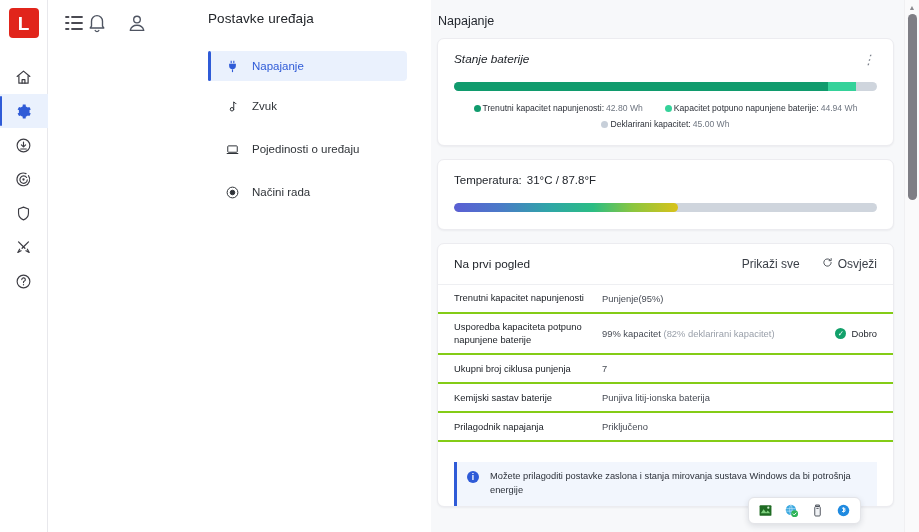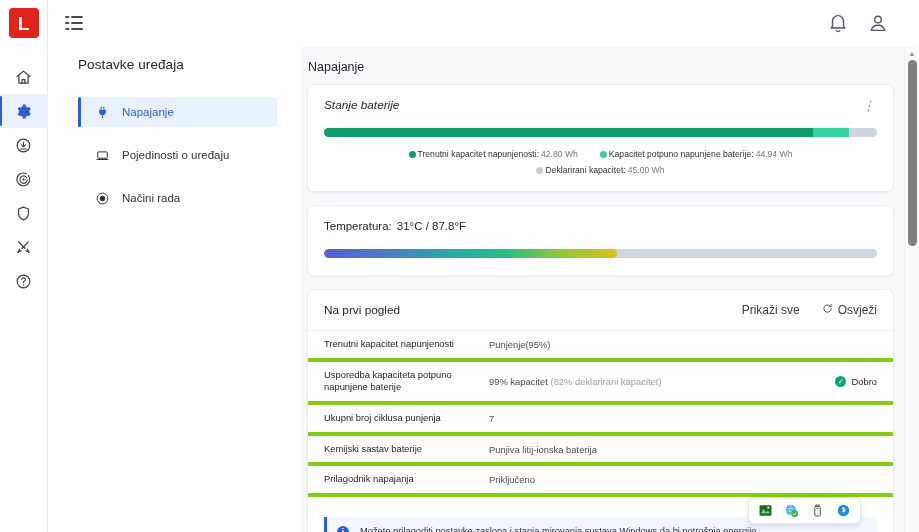--- a/index.html
+++ b/index.html
@@ -33,21 +33,21 @@
   }
   .rail-item svg { width: 17px; height: 17px; display: block; }
   .rail-item.active { background: #eaf1fd; color: #2f5bd7; }
   .rail-item.active::before {
     content: ""; position: absolute; left: 0; top: 2px; bottom: 2px;
     width: 2px; background: #2f5bd7; border-radius: 1px;
   }
   #rail-spacer-1 { height: 22px; }
 
   
-  #main-col { flex: 1; display: flex; flex-direction: column; min-width: 0; position: relative; }
+  #main-col { flex: 1; display: flex; flex-direction: row; min-width: 0; position: relative; }
 
   
   #top-bar {
     height: 46px; background: #fff; display: flex; align-items: center;
     padding: 0 14px; flex: 0 0 46px;
   }
   #collapse-btn { width: 24px; height: 24px; display:flex; align-items:center; justify-content:center; color:#4a4a52; }
   #top-bar-right { margin-left: auto; display: flex; align-items: center; gap: 18px; padding-right: 16px; }
   .top-icon { width: 22px; height: 22px; display:flex; align-items:center; justify-content:center; color:#4e5461; }
 
@@ -130,21 +130,21 @@
     display: flex; align-items: center; padding: 13px 16px 13px 16px;
     border-bottom: 1px solid #eeeff2;
   }
   #glance-title { font-size: 11.8px; color: #22262c; }
   #glance-actions { margin-left: auto; display: flex; align-items: center; gap: 22px; }
   .glance-action { font-size: 12px; color: #3a3f47; display: flex; align-items: center; gap: 5px; }
   .glance-action svg { width: 11px; height: 11px; color:#3a3f47; }
 
   .g-row {
     display: flex; align-items: center; min-height: 29px;
-    padding: 7px 16px; border-bottom: 4px solid #84cc16; gap: 17px;
+    padding: 7px 16px; border-bottom: 2px solid #84cc16; gap: 0;
   }
   .g-row:last-child { border-bottom: none; }
   .g-label { width: 148px; flex: 0 0 148px; font-size: 9.4px; color: #20242a; line-height: 1.35; }
   .g-value { flex: 1; font-size: 9.4px; color: #464b54; }
   .g-value .muted { color: #9aa0aa; }
   .g-badge {
     margin-left: auto; display: flex; align-items: center; gap: 5px;
     font-size: 9.4px; color: #23272e;
   }
   .g-badge .badge-ico { width: 11px; height: 11px; border-radius: 50%; background:#12a06a; color:#fff;
@@ -305,20 +305,30 @@
           <span class="nav-icon">
             <svg viewBox="0 0 24 24" fill="currentColor">
               <path d="M9 2.6h1.8v4.2H9zM13.2 2.6H15v4.2h-1.8z"></path>
               <path d="M6.6 7.4h10.8v3.4a5.4 5.4 0 0 1-5.4 5.4 5.4 5.4 0 0 1-5.4-5.4z"></path>
               <path d="M11.1 16.6h1.8V21h-1.8z"></path>
             </svg>
           </span>
           <span class="nav-label">Napajanje</span>
         </div>
 
+        <div class="nav-item">
+          <span class="nav-icon">
+            <svg viewBox="0 0 24 24" fill="none" stroke="currentColor" stroke-width="1.6" stroke-linecap="round" stroke-linejoin="round">
+              <path d="M14 5.2v9.3"></path>
+                <circle cx="11.2" cy="16.4" r="2.8"></circle>
+                <path d="M14 5.2c1.6.4 3 1.2 3.8 2.4"></path>
+            </svg>
+          </span>
+          <span class="nav-label">Zvuk</span>
+        </div>
 
         <div class="nav-item multi">
           <span class="nav-icon">
             <svg viewBox="0 0 24 24" fill="none" stroke="currentColor" stroke-width="1.6" stroke-linejoin="round">
               <rect x="4.4" y="6.2" width="15.2" height="10.2" rx="1.2"></rect>
                 <path d="M2.8 18.4h18.4"></path>
             </svg>
           </span>
           <span class="nav-label">Pojedinosti o uređaju</span>
         </div>

